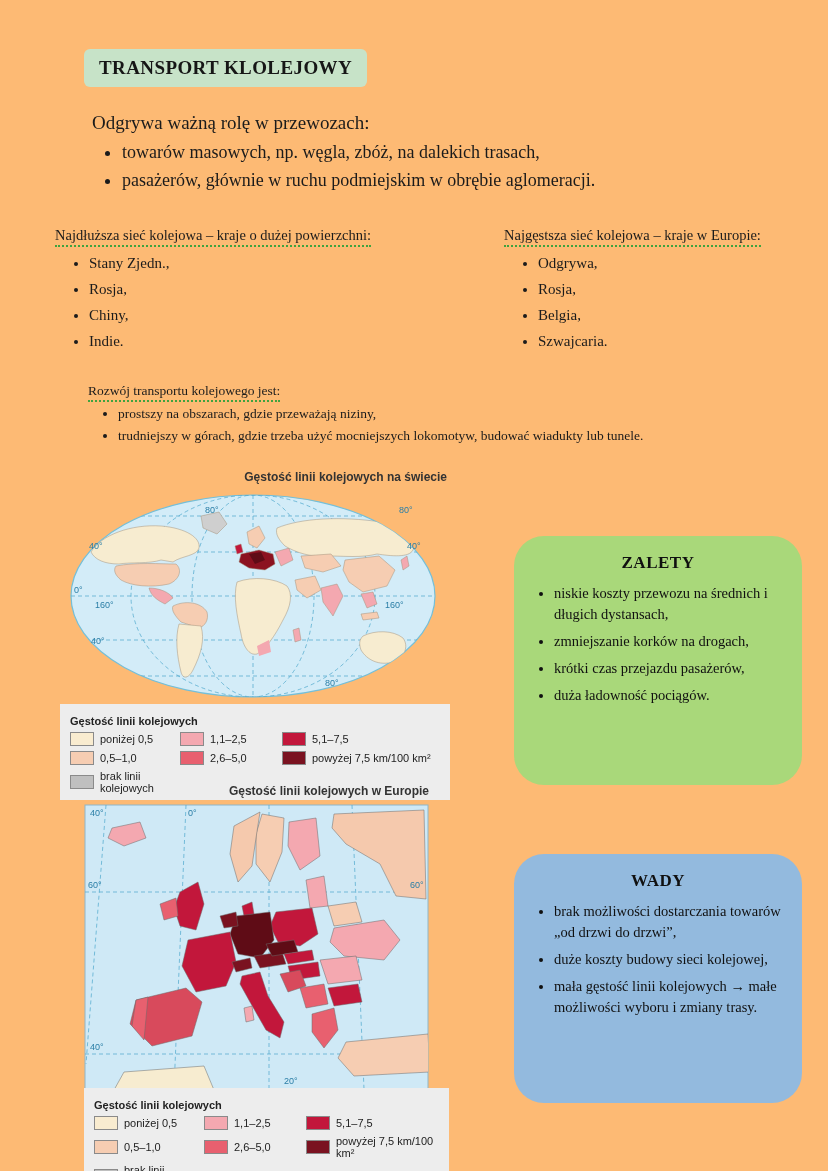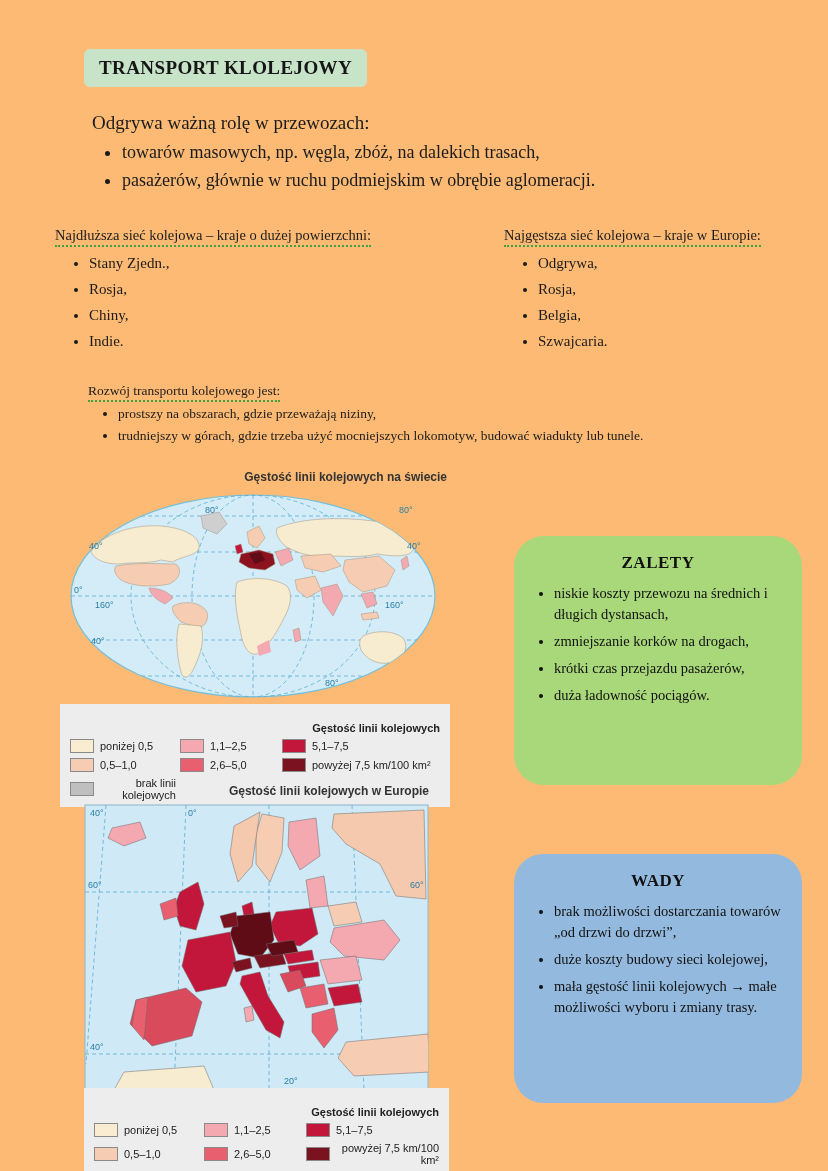--- a/index.html
+++ b/index.html
@@ -25,32 +25,32 @@
   .dev-heading{font-size:13.5px;margin:0;}
   .dev ul.bullets{padding-left:30px;margin-top:7px;}
   .dev ul.bullets li{font-size:13.5px;margin-bottom:6px;}
 
   .map-block{position:absolute;}
   .map-title{font-family:"Liberation Sans",sans-serif;font-weight:700;font-size:12px;
              color:#333;text-align:right;margin:0 0 6px 0;}
   .world-block{left:60px;top:470px;width:387px;}
   .europe-block{left:84px;top:784px;width:345px;}
 
-  .legend{position:absolute;background:#ededed;padding:18px 10px 6px;
-          font-family:"Liberation Sans",sans-serif;text-align:right;}
+  .legend{position:absolute;background:#ededed;padding:11px 10px 6px;
+          font-family:"Liberation Sans",sans-serif;}
   .legend-world{left:60px;top:704px;width:370px;}
   .legend-europe{left:84px;top:1088px;width:345px;}
   .legend-title{font-weight:700;font-size:11px;color:#222;margin-bottom:5px;}
   .legend-grid{display:grid;grid-template-columns:106px 98px 1fr;row-gap:5px;column-gap:4px;}
   .legend-item{display:flex;align-items:center;gap:6px;font-size:11px;color:#222;}
   .swatch{width:22px;height:12px;border:1px solid #8a8a8a;flex:none;background:#fff;}
 
   .info-box{position:absolute;width:248px;border-radius:30px;padding:17px 20px 14px;color:#101010;}
   .zalety{left:514px;top:536px;min-height:218px;}
-  .wady{left:514px;top:854px;min-height:218px;border-radius:29px;}
+  .wady{left:514px;top:854px;min-height:218px;}
   .box-title{text-align:center;font-weight:700;font-size:17px;margin:0 0 10px 0;letter-spacing:.5px;}
   ul.box-list{list-style:disc;margin:0;padding-left:20px;}
   ul.box-list li{font-size:14.5px;line-height:1.45;margin-bottom:6px;}
 
   svg text{font-family:"Liberation Sans",sans-serif;}
 </style>
 </head>
 <body>
 
 <div class="page">

